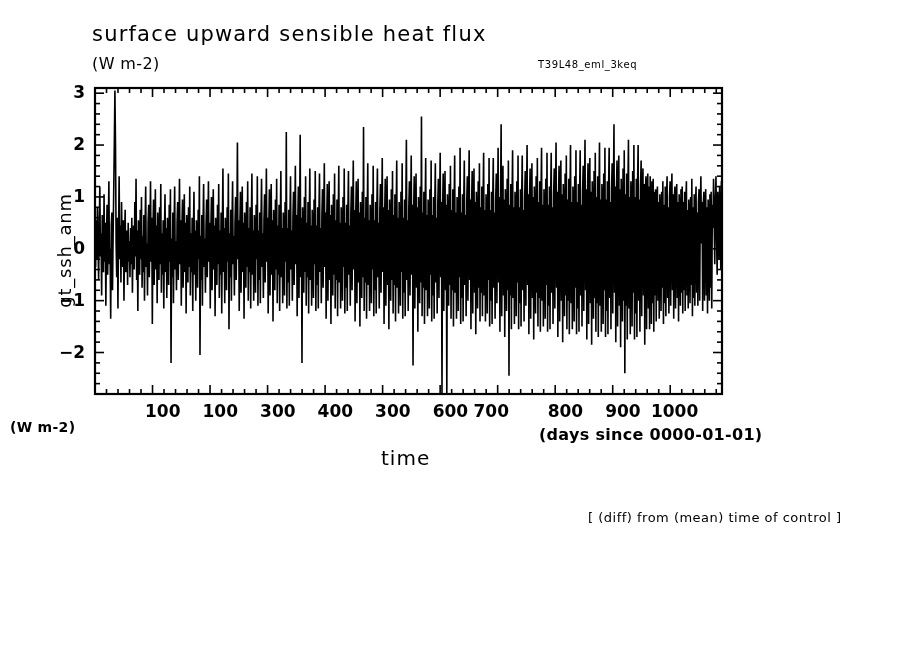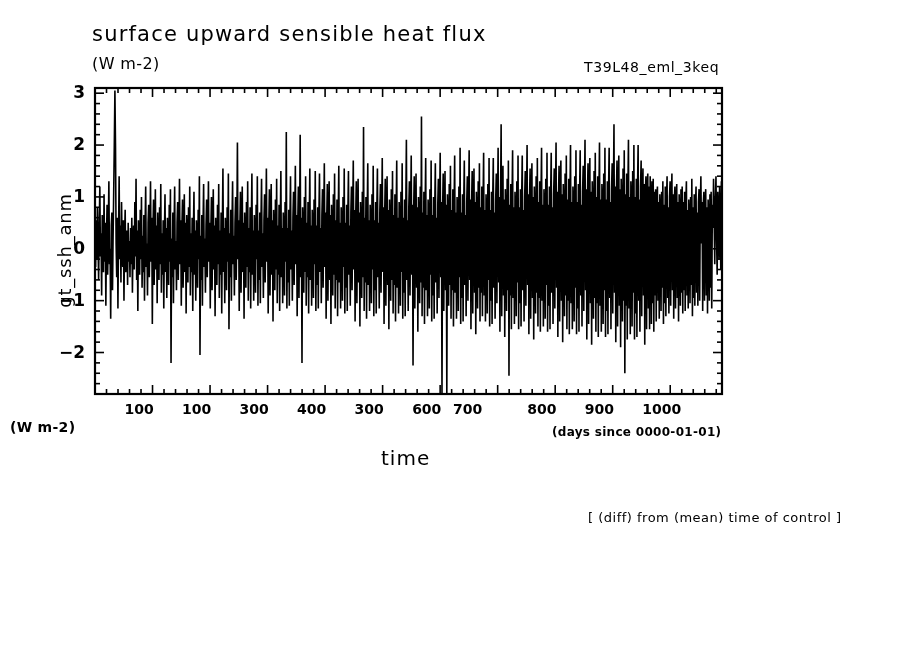--- a/index.html
+++ b/index.html
@@ -11,44 +11,44 @@
   #stage{position:absolute;left:0;top:0;width:904px;height:640px;}
   .txt{position:absolute;white-space:pre;color:#000;}
 
   #title{
     left:92px;top:22px;font-size:21px;letter-spacing:1.2px;
   }
   #units-top{
     left:92px;top:54px;font-size:16px;letter-spacing:0.4px;
   }
   #run-id{
-    left:584px;top:59px;font-size:14px;letter-spacing:0.6px;
+    left:538px;top:59px;font-size:10px;letter-spacing:0.6px;
   }
   #units-bottom{
     left:10px;top:419px;font-size:14px;letter-spacing:0.3px;font-weight:bold;
   }
   #xunits{
-    left:552px;top:425px;font-size:12px;letter-spacing:0.3px;font-weight:bold;
+    left:539px;top:425px;font-size:16px;letter-spacing:0.3px;font-weight:bold;
   }
   #xtitle{
     left:381px;top:446px;font-size:20px;letter-spacing:1px;
   }
   #caption{
     left:588px;top:472px;font-size:13px;letter-spacing:0.5px;margin-top:38px;
   }
   #ytitle{
     left:-6px;top:240px;width:140px;text-align:center;
     font-size:18px;letter-spacing:0.8px;
     transform:rotate(-90deg);transform-origin:center center;
   }
   .ylab{
     font-size:17px;font-weight:bold;text-align:right;width:34px;
   }
   .xlab{
-    font-size:14px;font-weight:bold;text-align:left;width:56px;
+    font-size:17px;font-weight:bold;text-align:right;width:56px;
   }
   svg{position:absolute;left:0;top:0;}
 </style>
 </head>
 <body>
 
 <div id="stage">
 
   <div class="txt" id="title">surface upward sensible heat flux</div>
   <div class="txt" id="units-top">(W m-2)</div>

